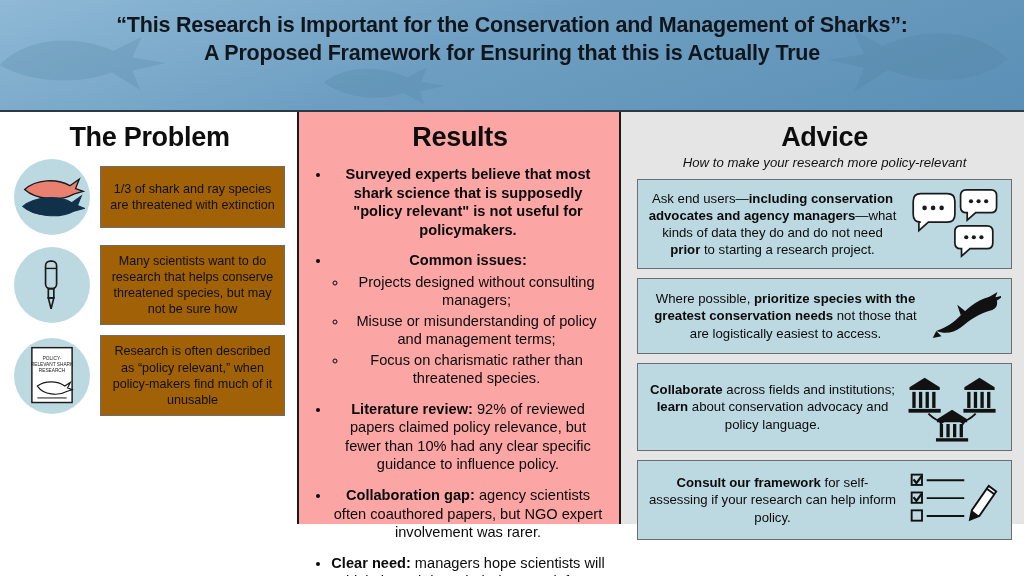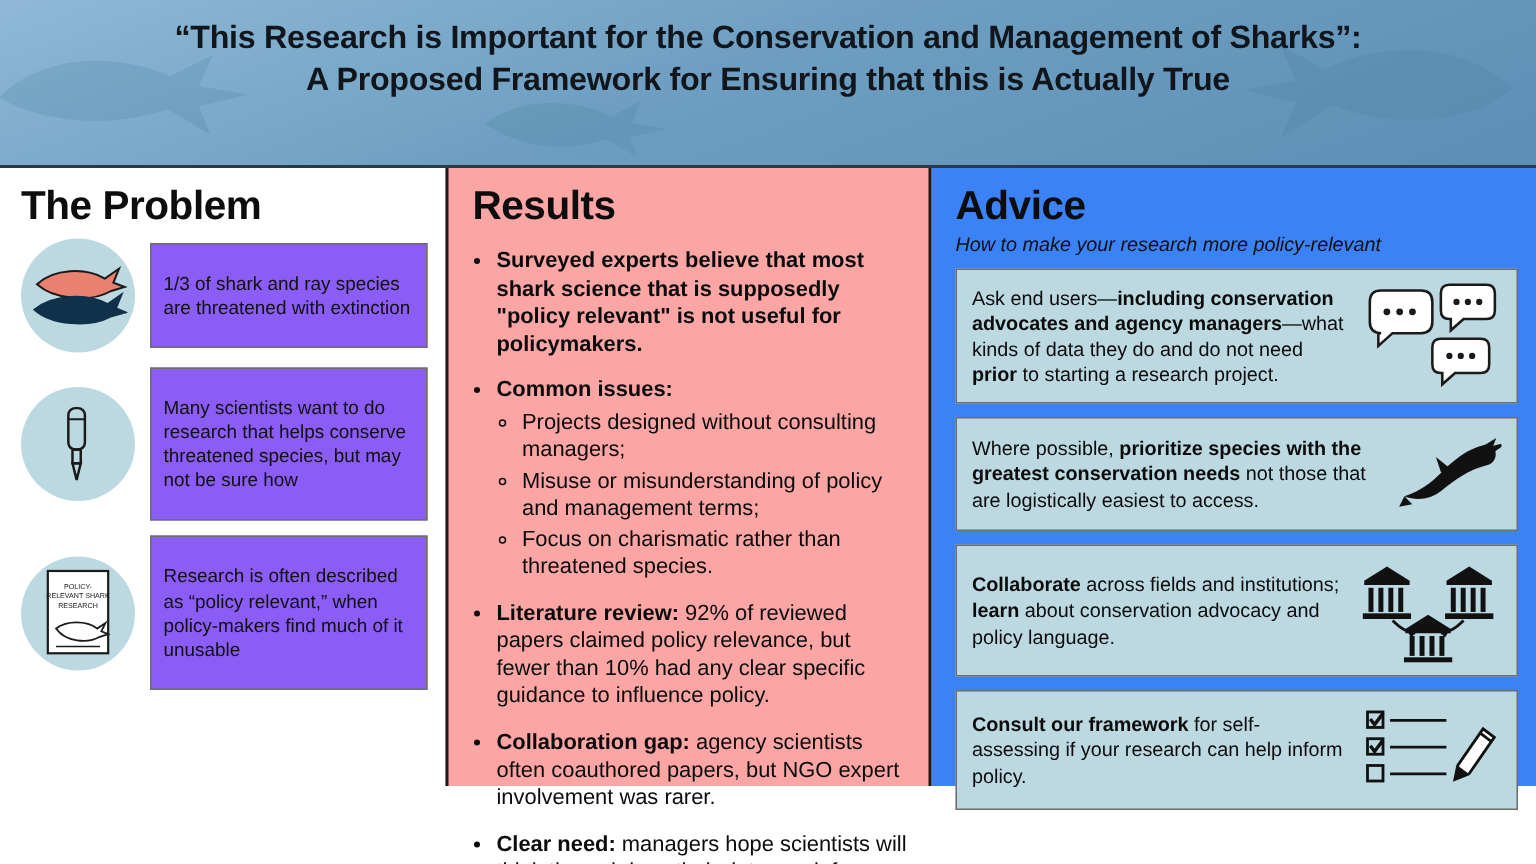--- a/index.html
+++ b/index.html
@@ -40,24 +40,25 @@
     font-size: 16.5px;
     font-weight: bold;
     position: relative; z-index: 2;
   }
 
   
   .columns {
     display: flex;
     height: 412px;
     align-items: stretch;
+    text-align: center;
   }
   .col-problem { width: 297px; background: #ffffff; padding: 10px 12px 0 14px; }
   .col-results { width: 324px; background: #fca5a5; padding: 10px 14px 0 16px; position: relative; }
-  .col-advice  { width: 403px; background: #3b82f6; padding: 10px 12px 16px 16px; }
+  .col-advice  { width: 403px; background: #e5e5e5; padding: 10px 12px 16px 16px; }
 
   .col-divider-left  { border-left: 2px solid #1a1a1a; }
   .col-divider-right { border-right: 2px solid #1a1a1a; }
 
   h2.sec {
     font-size: 27px;
     font-weight: bold;
     color: #0d0d0d;
     margin-bottom: 6px;
     letter-spacing: -0.3px;
@@ -77,26 +78,26 @@
     margin-bottom: 10px;
     gap: 10px;
   }
   .prob-icon {
     width: 76px; height: 76px; min-width: 76px;
     border-radius: 50%;
     background: #bcd9e2;
     display: flex; align-items: center; justify-content: center;
   }
   .prob-text {
-    background: #8b5cf6;
+    background: #a16207;
     border: 1.4px solid #6d6d6d;
     font-size: 12.6px;
     line-height: 1.28;
     color: #101010;
-    padding: 18px 8px;
+    padding: 7px 8px;
     flex: 1;
     min-height: 62px;
     display: flex; align-items: center;
   }
 
   
   ul.res {
     margin: 2px 0 0 16px;
     font-size: 14.6px;
     line-height: 1.27;

